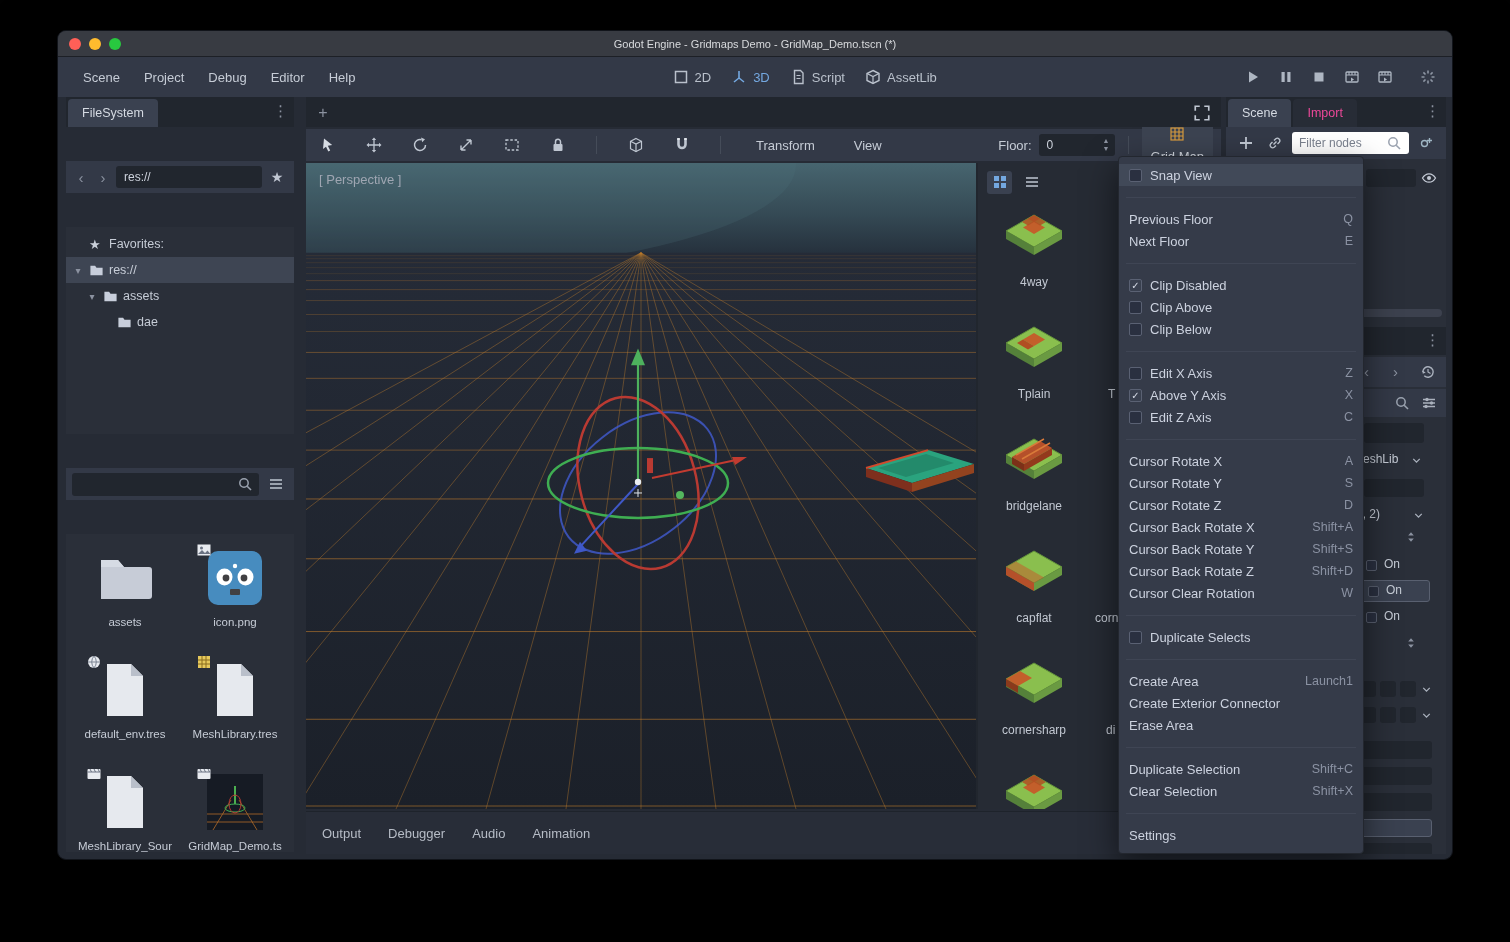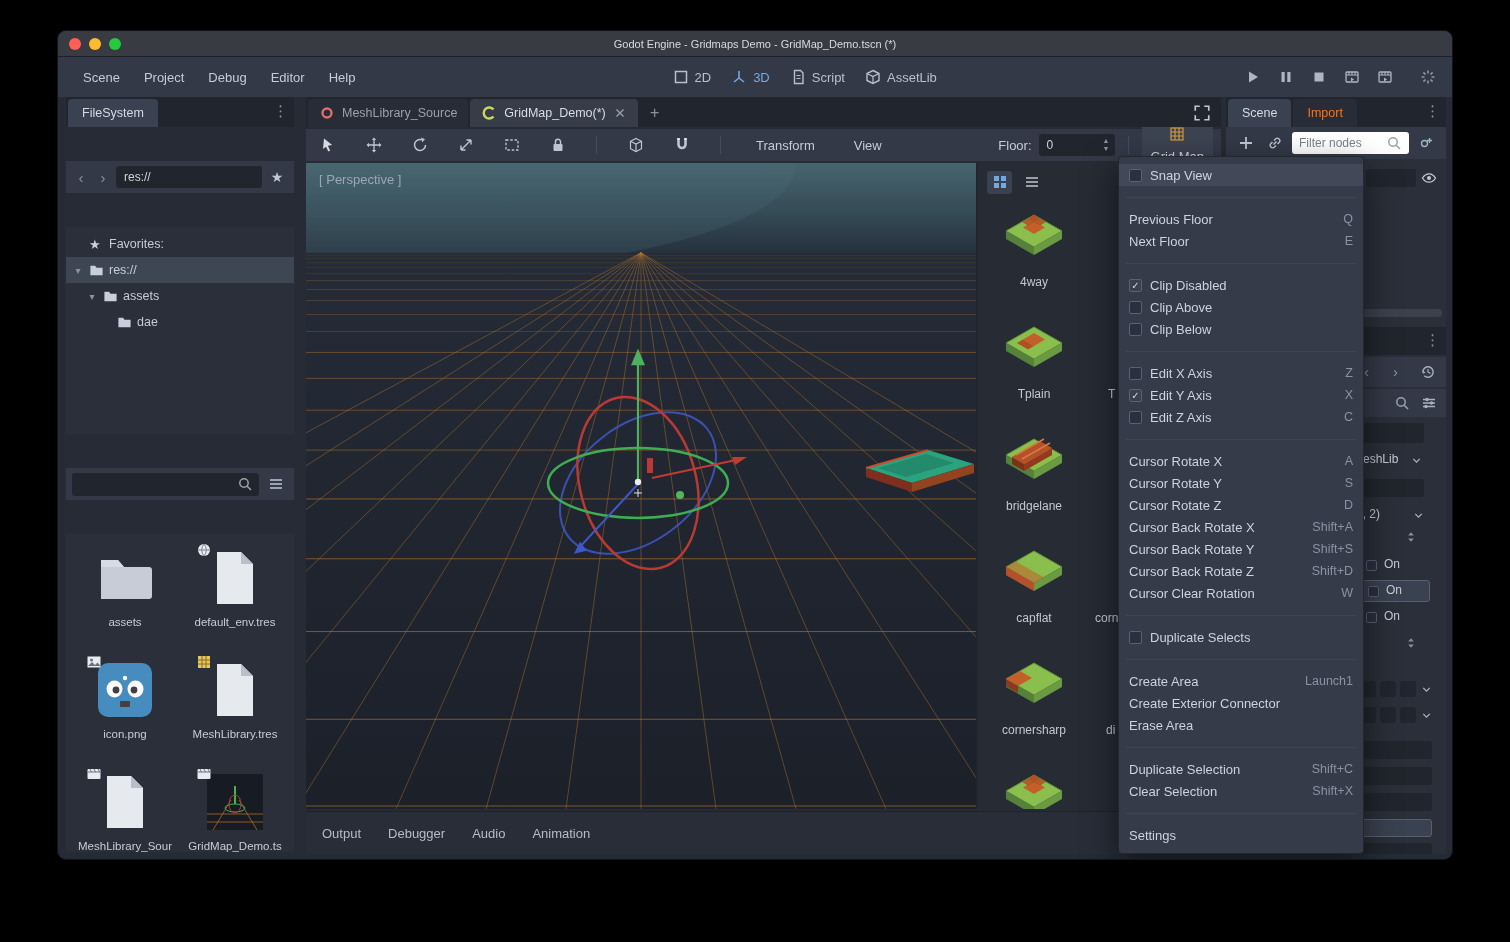--- a/index.html
+++ b/index.html
@@ -26,21 +26,21 @@
 .icon svg{width:100%;height:100%;}
 
 .main{position:absolute;top:66px;left:0;right:0;bottom:0;}
 .left-dock{position:absolute;left:8px;top:0;width:228px;bottom:7px;display:flex;flex-direction:column;gap:34px;}
 .center{position:absolute;left:248px;top:0;width:915px;bottom:5px;display:flex;flex-direction:column;}
 .right-dock{position:absolute;left:1168px;top:0;width:220px;bottom:5px;background:#2a2f39;}
 
 .dock-tabs{height:30px;background:#21262e;display:flex;align-items:flex-end;position:relative;padding-left:2px;}
 .dock-tab{padding:0 14px;height:28px;line-height:28px;font-size:12.5px;border-radius:4px 4px 0 0;}
 .dock-tab.active{background:#3a4150;color:#d5dae2;}
-.dock-tab.inactive{background:#272c36;color:#f97316;margin-left:2px;}
+.dock-tab.inactive{background:#272c36;color:#ec4899;margin-left:2px;}
 .dock-menu{position:absolute;right:6px;top:6px;color:#8b92a0;font-size:15px;line-height:16px;}
 
 .fs-nav{height:32px;background:#333947;display:flex;align-items:center;gap:4px;padding:0 6px;}
 .nav-btn{color:#8b92a0;font-size:15px;width:18px;text-align:center;flex:none;}
 .fs-path{flex:1;height:22px;background:#21262e;border-radius:3px;color:#cdd2dc;font-size:12px;line-height:22px;padding:0 8px;}
 .star-btn{color:#c0c6d2;font-size:14px;width:22px;text-align:center;}
 .fs-tree{background:#2a2f39;height:207px;padding-top:4px;overflow:hidden;}
 .tree-row{height:26px;display:flex;align-items:center;font-size:12.5px;color:#c6ccd6;gap:5px;}
 .tree-row.selected{background:#3e4553;}
 .expander{color:#8b92a0;font-size:10px;width:12px;text-align:center;flex:none;}
@@ -299,43 +299,43 @@
         <div class="fs-grid" id="fs-grid">
             <div class="file-item">
               <span class="file-thumb"><svg viewBox="0 0 64 64">
                   <path d="M8 14h17l6 7h25a3 3 0 0 1 3 3v26a3 3 0 0 1-3 3H8z" fill="#c7ccd7"></path>
                   <path d="M8 14h17l6 7H8z" fill="#d6dbe4"></path>
                 </svg></span>
               <span class="file-label">assets</span>
             </div>
             <div class="file-item">
               <span class="file-thumb"><svg viewBox="0 0 64 64">
-                  <path d="M14 6h24l12 12v40H14z" fill="#e6e9ee"></path>
-                  <path d="M38 6l12 12H38z" fill="#b9bfca"></path>
-                </svg><span class="file-badge"><svg viewBox="0 0 16 16">
-                    <circle cx="8" cy="8" r="6" fill="#e8ebf0"></circle>
-                    <path d="M2 8h12M8 2a9 9 0 0 1 0 12M8 2a9 9 0 0 0 0 12" stroke="#7c8594" fill="none"></path>
-                  </svg></span></span>
-              <span class="file-label">default_env.tres</span>
-            </div>
-            <div class="file-item">
-              <span class="file-thumb"><svg viewBox="0 0 64 64">
                   <rect x="5" y="5" width="54" height="54" rx="10" fill="#478cbf"></rect>
                   <circle cx="32" cy="20" r="2.2" fill="#fff"></circle>
                   <ellipse cx="21.5" cy="31" rx="8" ry="8.5" fill="#fff"></ellipse>
                   <ellipse cx="42.5" cy="31" rx="8" ry="8.5" fill="#fff"></ellipse>
                   <circle cx="23" cy="32" r="3.4" fill="#414042"></circle>
                   <circle cx="41" cy="32" r="3.4" fill="#414042"></circle>
                   <rect x="27" y="43" width="10" height="6" rx="1" fill="#414042"></rect>
                 </svg><span class="file-badge"><svg viewBox="0 0 16 16">
                     <rect x="1.5" y="2.5" width="13" height="11" fill="#e8ebf0"></rect>
                     <circle cx="5.5" cy="6" r="1.5" fill="#6b7383"></circle>
                     <path d="M2 12l4-4 3 3 2.5-2.5 3 3.5z" fill="#6b7383"></path>
                   </svg></span></span>
               <span class="file-label">icon.png</span>
+            </div>
+            <div class="file-item">
+              <span class="file-thumb"><svg viewBox="0 0 64 64">
+                  <path d="M14 6h24l12 12v40H14z" fill="#e6e9ee"></path>
+                  <path d="M38 6l12 12H38z" fill="#b9bfca"></path>
+                </svg><span class="file-badge"><svg viewBox="0 0 16 16">
+                    <circle cx="8" cy="8" r="6" fill="#e8ebf0"></circle>
+                    <path d="M2 8h12M8 2a9 9 0 0 1 0 12M8 2a9 9 0 0 0 0 12" stroke="#7c8594" fill="none"></path>
+                  </svg></span></span>
+              <span class="file-label">default_env.tres</span>
             </div>
             <div class="file-item">
               <span class="file-thumb"><svg viewBox="0 0 64 64">
                   <path d="M14 6h24l12 12v40H14z" fill="#e6e9ee"></path>
                   <path d="M38 6l12 12H38z" fill="#b9bfca"></path>
                 </svg><span class="file-badge"><svg viewBox="0 0 16 16">
                     <rect x="2" y="2" width="12" height="12" fill="#e6c95c"></rect>
                     <path d="M2 6h12M2 10h12M6 2v12M10 2v12" stroke="#8a6d1f"></path>
                   </svg></span></span>
               <span class="file-label">MeshLibrary.tres</span>
@@ -363,43 +363,20 @@
                     <rect x="1.5" y="3" width="13" height="10" rx="1" fill="#e8ebf0"></rect>
                     <path d="M1.5 6h13M4 3l1.5 3M8 3l1.5 3M12 3l1.5 3" stroke="#6b7383" fill="none"></path>
                   </svg></span></span>
               <span class="file-label">GridMap_Demo.tscn</span>
             </div>
           </div>
       </div>
 
       <div class="center">
         <div class="scene-tabs">
-          <span id="scene-tabs-list" style="display:flex;align-items:flex-end;">
-              <div class="stab inactive">
-                <span class="icon">
-                  <svg viewBox="0 0 16 16">
-                    <circle cx="8" cy="8" r="4.5" fill="none" stroke="#e06c6c" stroke-width="2.4"></circle>
-                  </svg>
-                </span>
-                <span>MeshLibrary_Source</span>
-              </div>
-              <div class="stab active">
-                <span class="icon">
-                  <svg viewBox="0 0 16 16">
-                    <path d="M12.5 4.5A5.5 5.5 0 1 0 12.5 11.5" fill="none" stroke="#cdd65e" stroke-width="2.4"></path>
-                  </svg>
-                </span>
-                <span>GridMap_Demo(*)</span>
-                <span class="stab-close">
-                  <svg viewBox="0 0 16 16">
-                    <path d="M4 4l8 8M12 4l-8 8" stroke="#9aa1ad" stroke-width="1.6"></path>
-                  </svg>
-                </span>
-              </div>
-            </span>
           <span class="newtab">+</span>
           <span class="expand-btn"><span class="icon" style="width:18px;height:18px;">
                 <svg viewBox="0 0 16 16">
                   <path d="M2 6V2h4M10 2h4v4M14 10v4h-4M6 14H2v-4" fill="none" stroke="#bfc6d1" stroke-width="1.5"></path>
                 </svg>
               </span></span>
         </div>
 
         <div class="sp-toolbar">
           <span id="tools-left" style="display:flex;align-items:center;gap:19px;">
@@ -906,21 +883,21 @@
         <div class="pm-sep">
           <span></span>
         </div>
         <div class="pm-item">
           <span class="pm-check"></span>
           <span class="pm-label">Edit X Axis</span>
           <span class="pm-sc">Z</span>
         </div>
         <div class="pm-item">
           <span class="pm-check on">✓</span>
-          <span class="pm-label">Edit Y Axis</span>
+          <span class="pm-label">Above Y Axis</span>
           <span class="pm-sc">X</span>
         </div>
         <div class="pm-item">
           <span class="pm-check"></span>
           <span class="pm-label">Edit Z Axis</span>
           <span class="pm-sc">C</span>
         </div>
         <div class="pm-sep">
           <span></span>
         </div>

